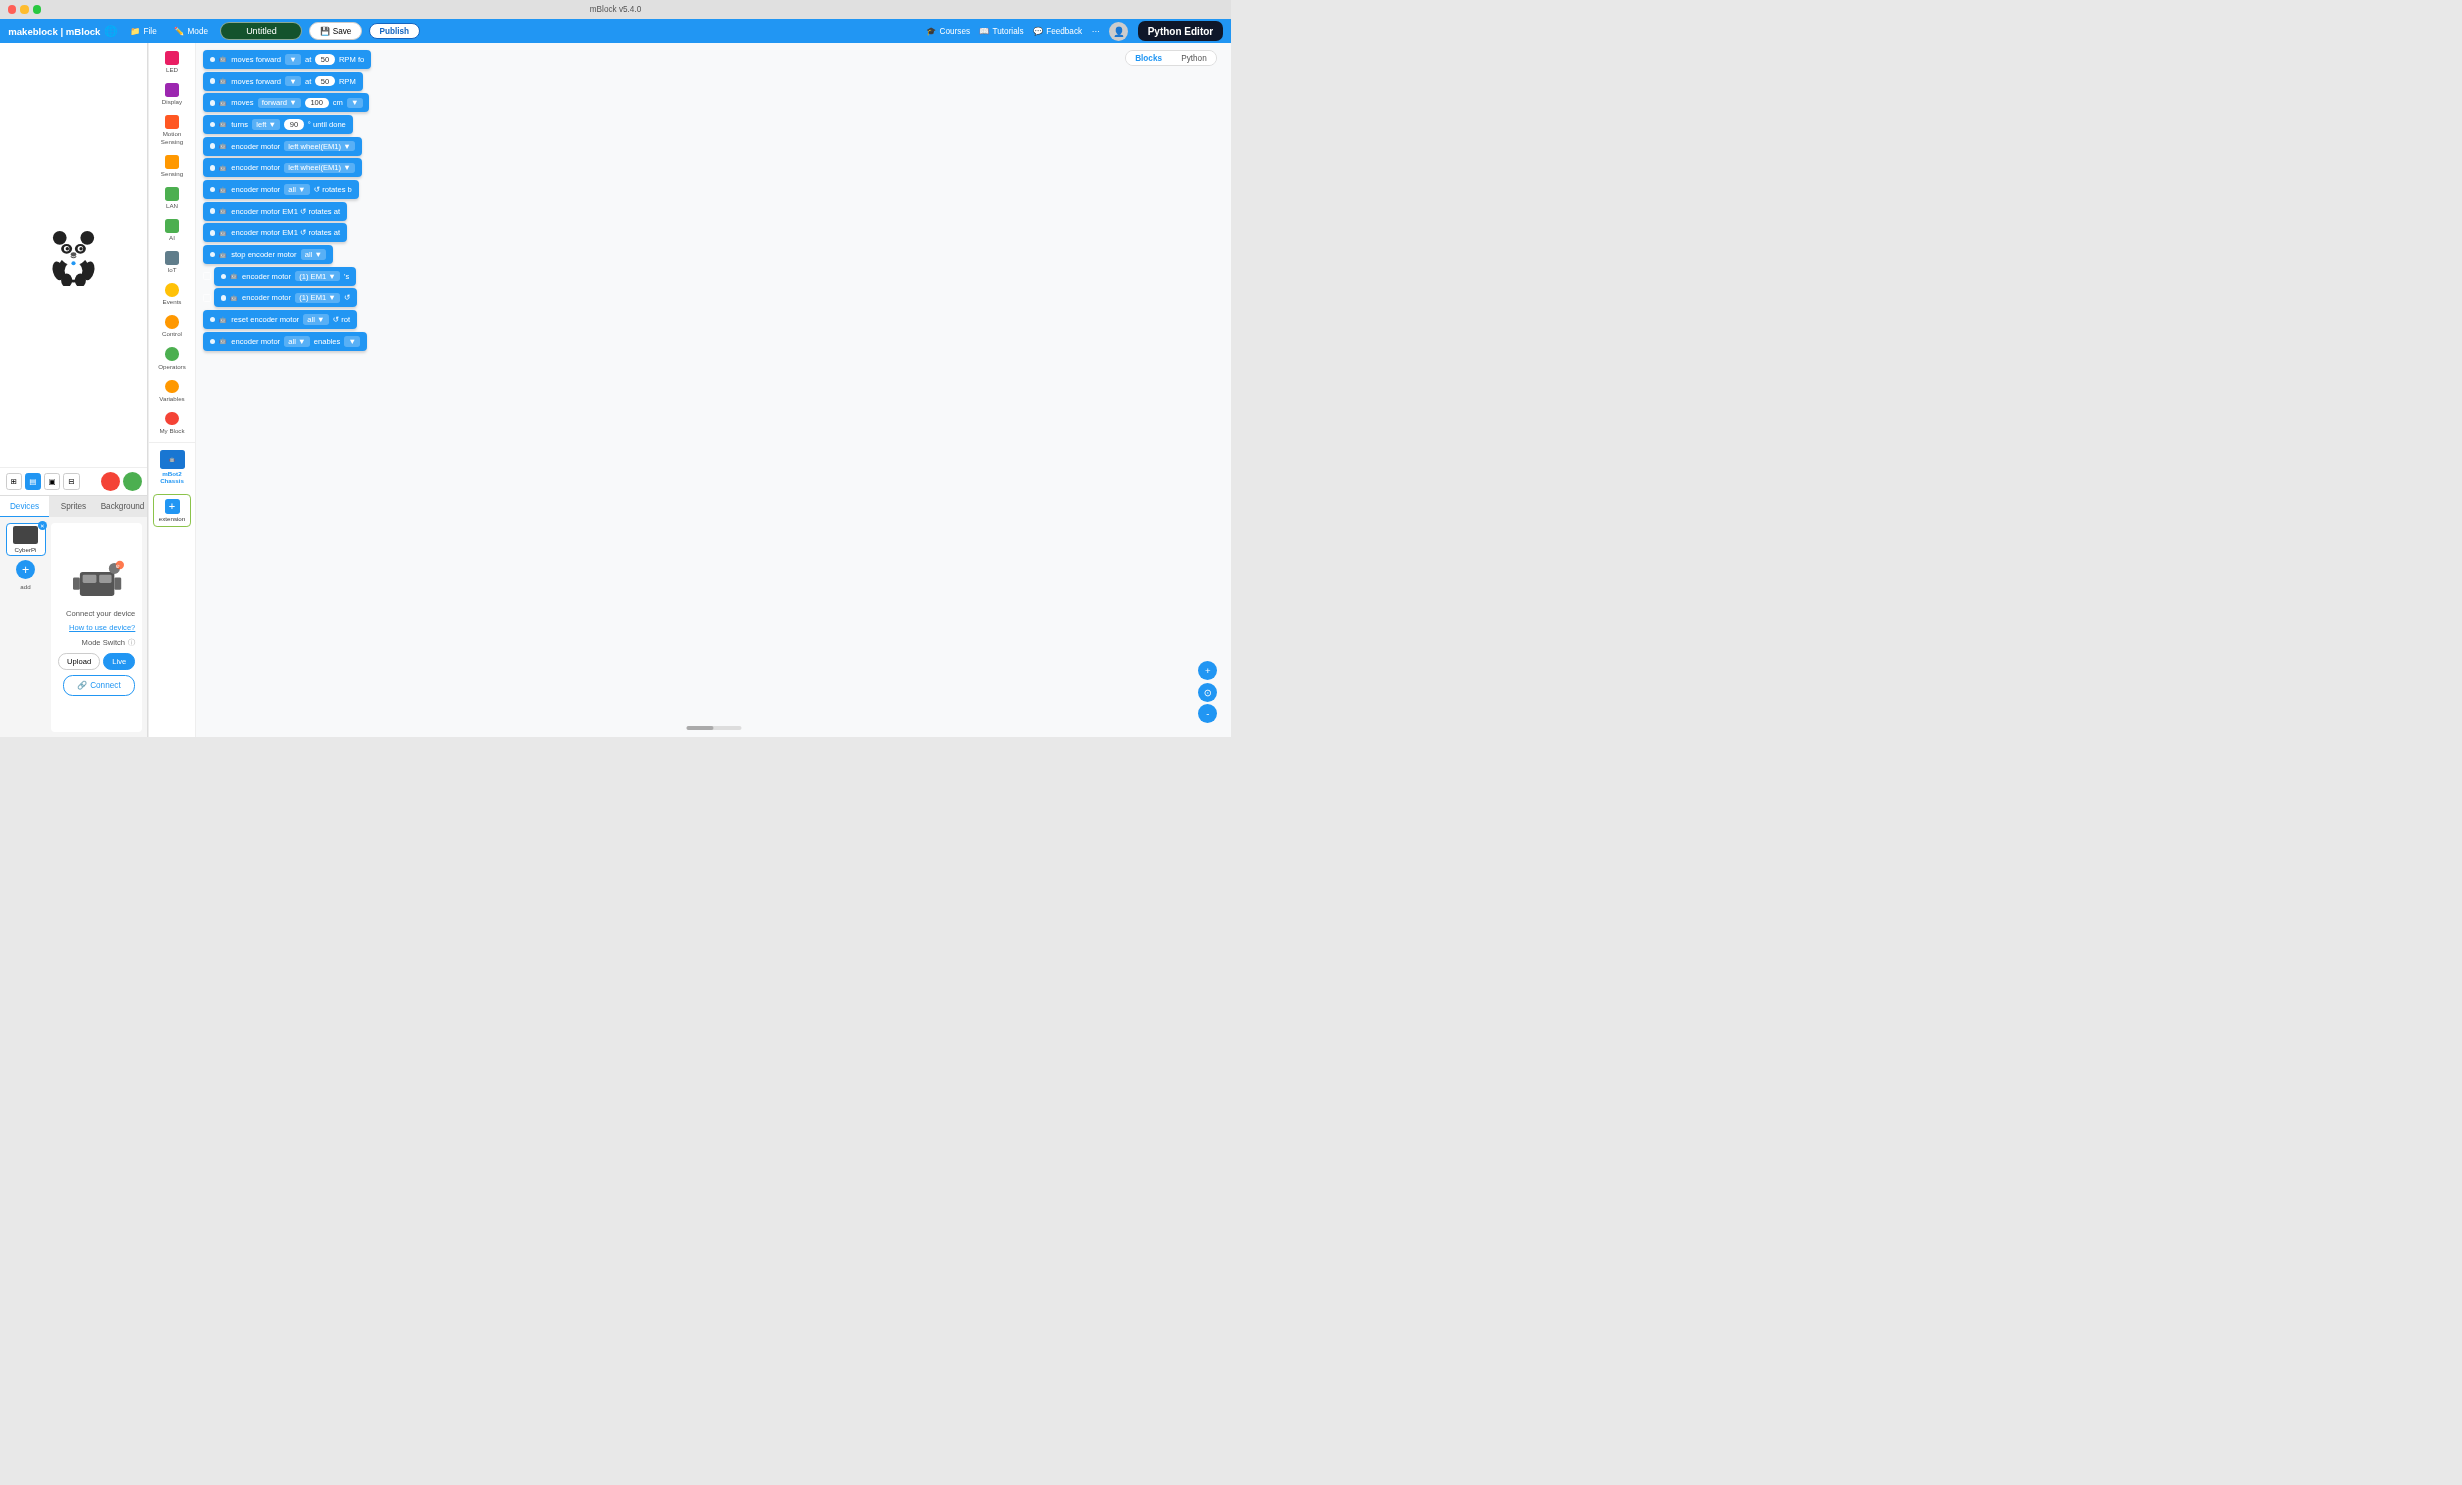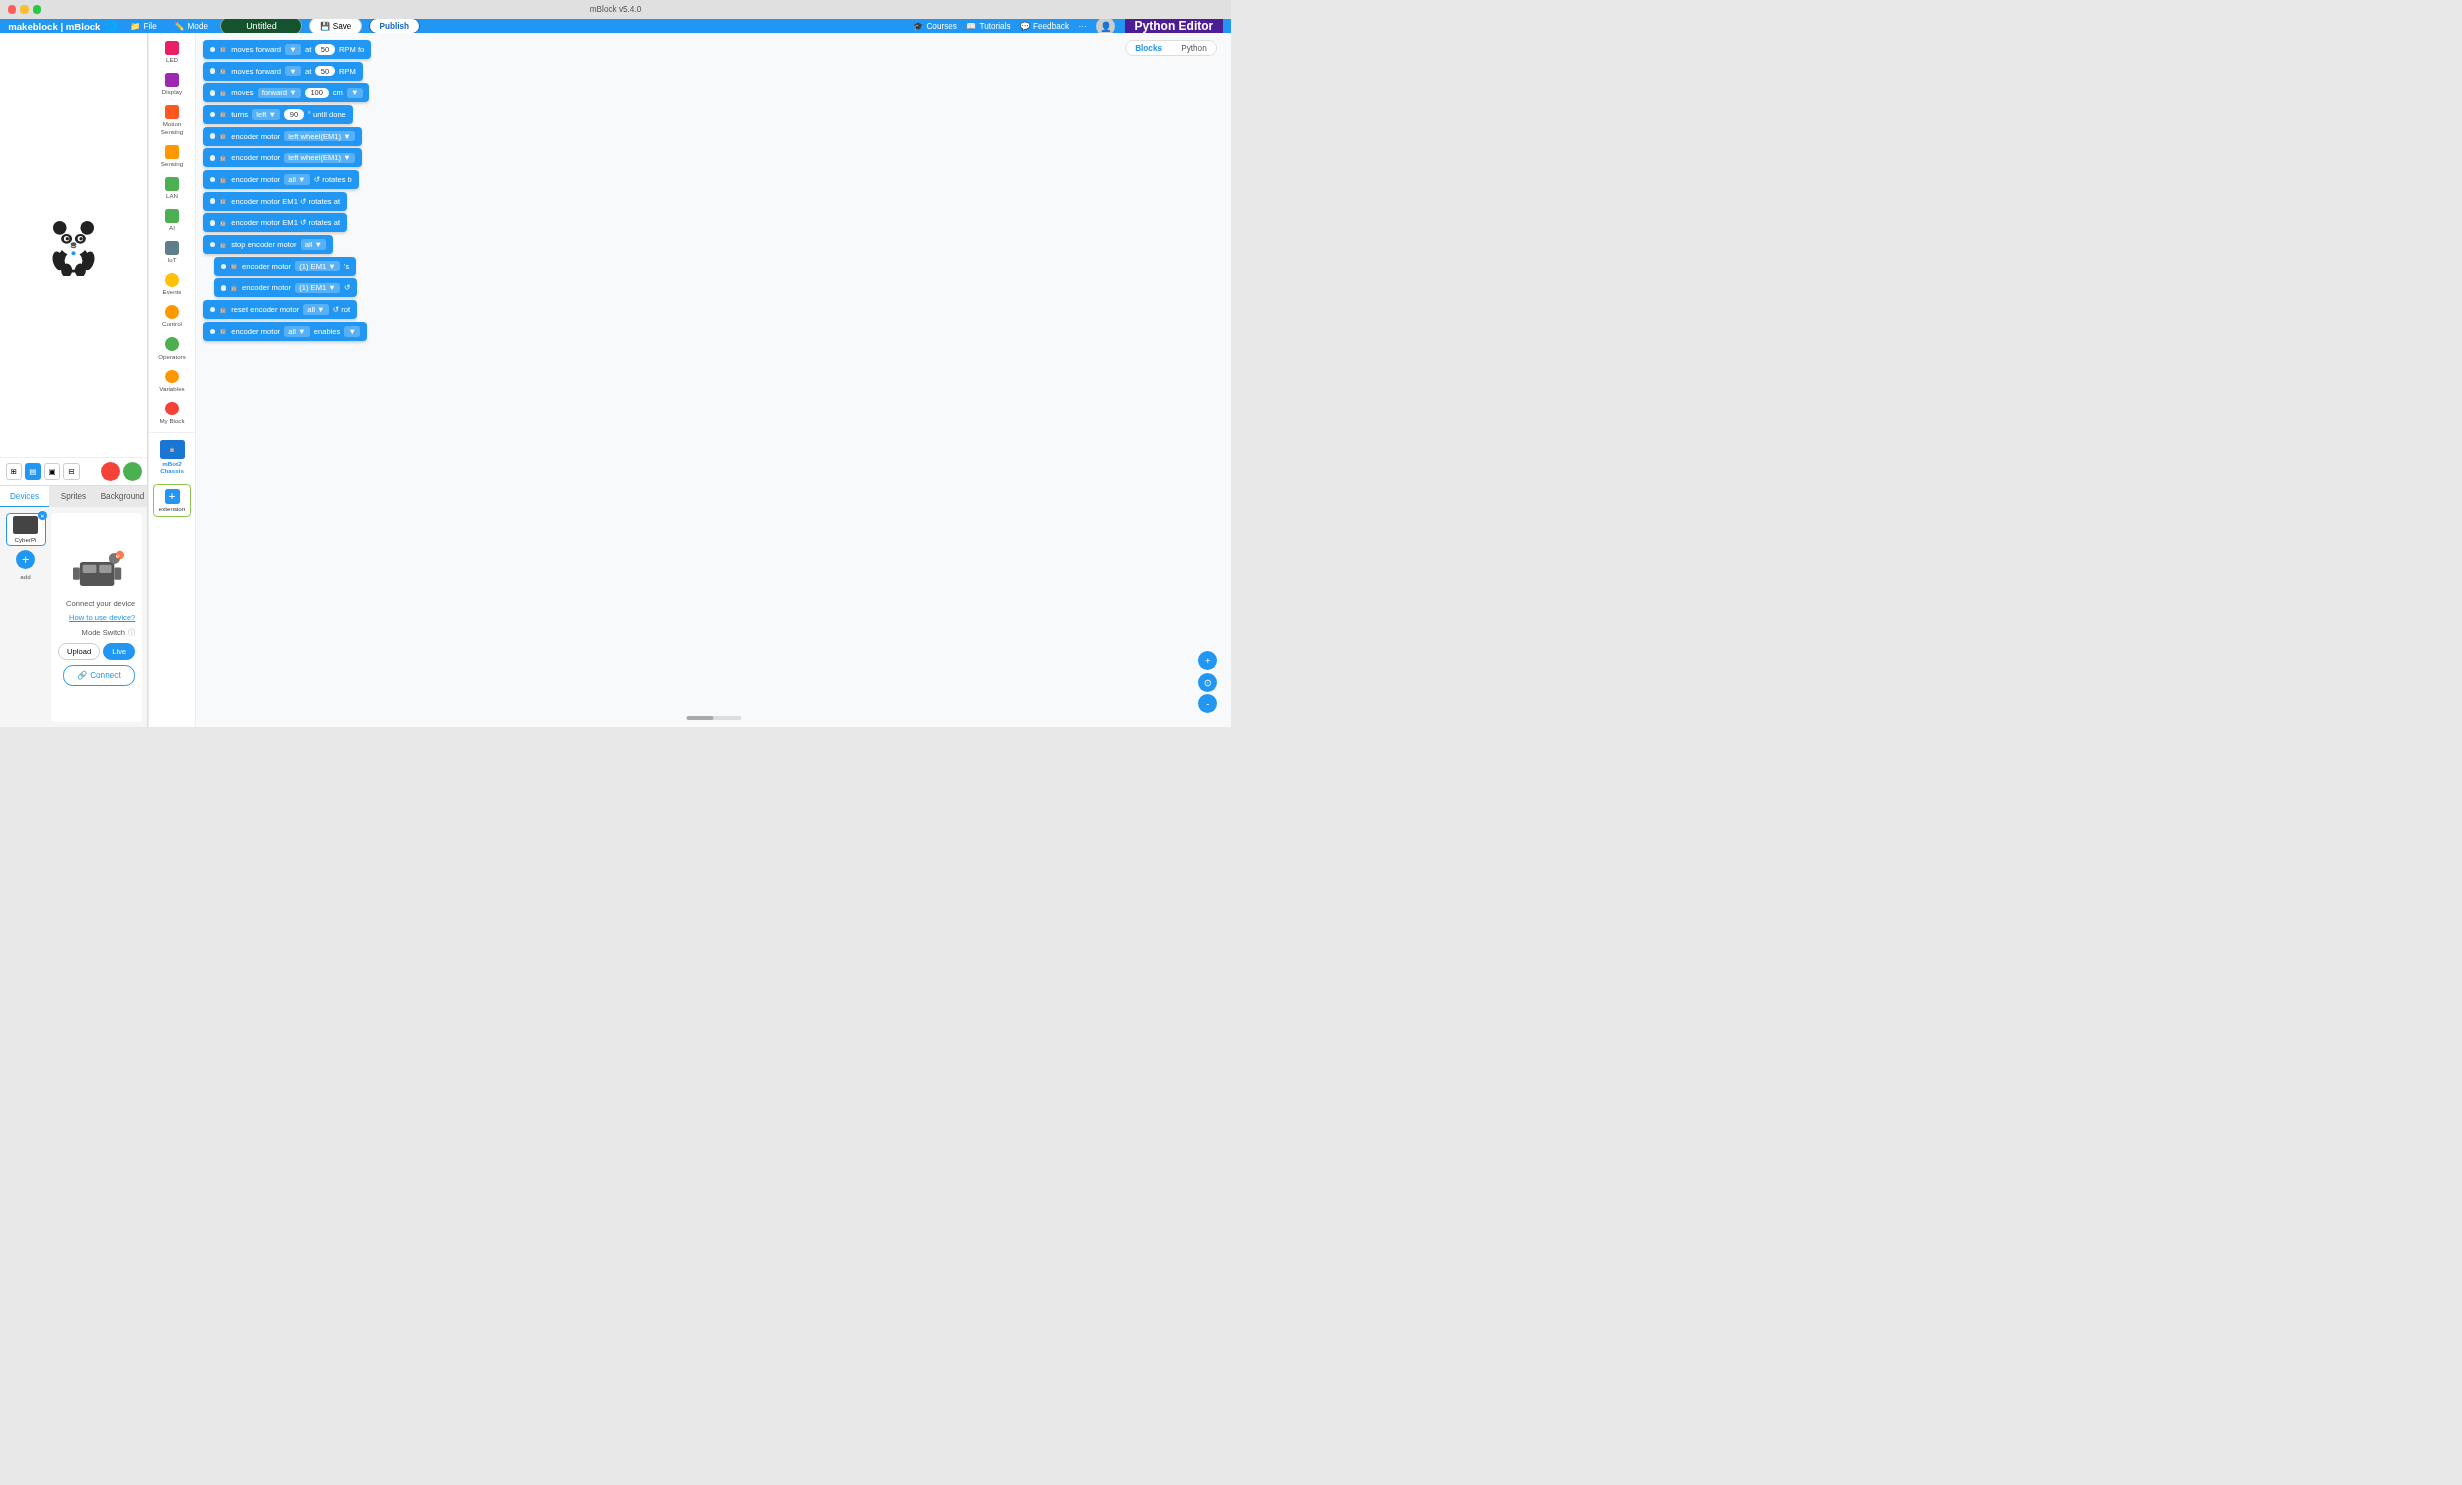--- a/index.html
+++ b/index.html
@@ -28,21 +28,21 @@
     .tb-min { background: #febc2e; }
     .tb-max { background: #28c840; }
     .title-bar-title {
       font-size: 8.2px;
       color: #555;
     }
 
     
     .top-bar {
       background: #2196f3;
-      height: 14px;
+      height: 24px;
       display: flex;
       align-items: center;
       padding: 0 8.2px;
       gap: 6.9px;
     }
     .brand {
       display: flex;
       align-items: center;
       gap: 4.1px;
       color: white;
@@ -95,26 +95,26 @@
       align-items: center;
       gap: 9.6px;
       color: white;
       font-size: 8.2px;
     }
     .top-right-item {
       display: flex; align-items: center; gap: 2.7px;
       cursor: pointer;
     }
     .python-editor-btn {
-      background: #4c1d95;
+      background: #0f172a;
       color: white;
       border: none;
-      border-radius: 1px;
+      border-radius: 7px;
       padding: 4.1px 9.6px;
-      font-size: 12px;
+      font-size: 10px;
       font-weight: 600;
       cursor: pointer;
     }
     .avatar {
       width: 19px; height: 19px; border-radius: 50%;
       background: #ccc;
       display: flex; align-items: center; justify-content: center;
       font-size: 9.6px;
     }
 

